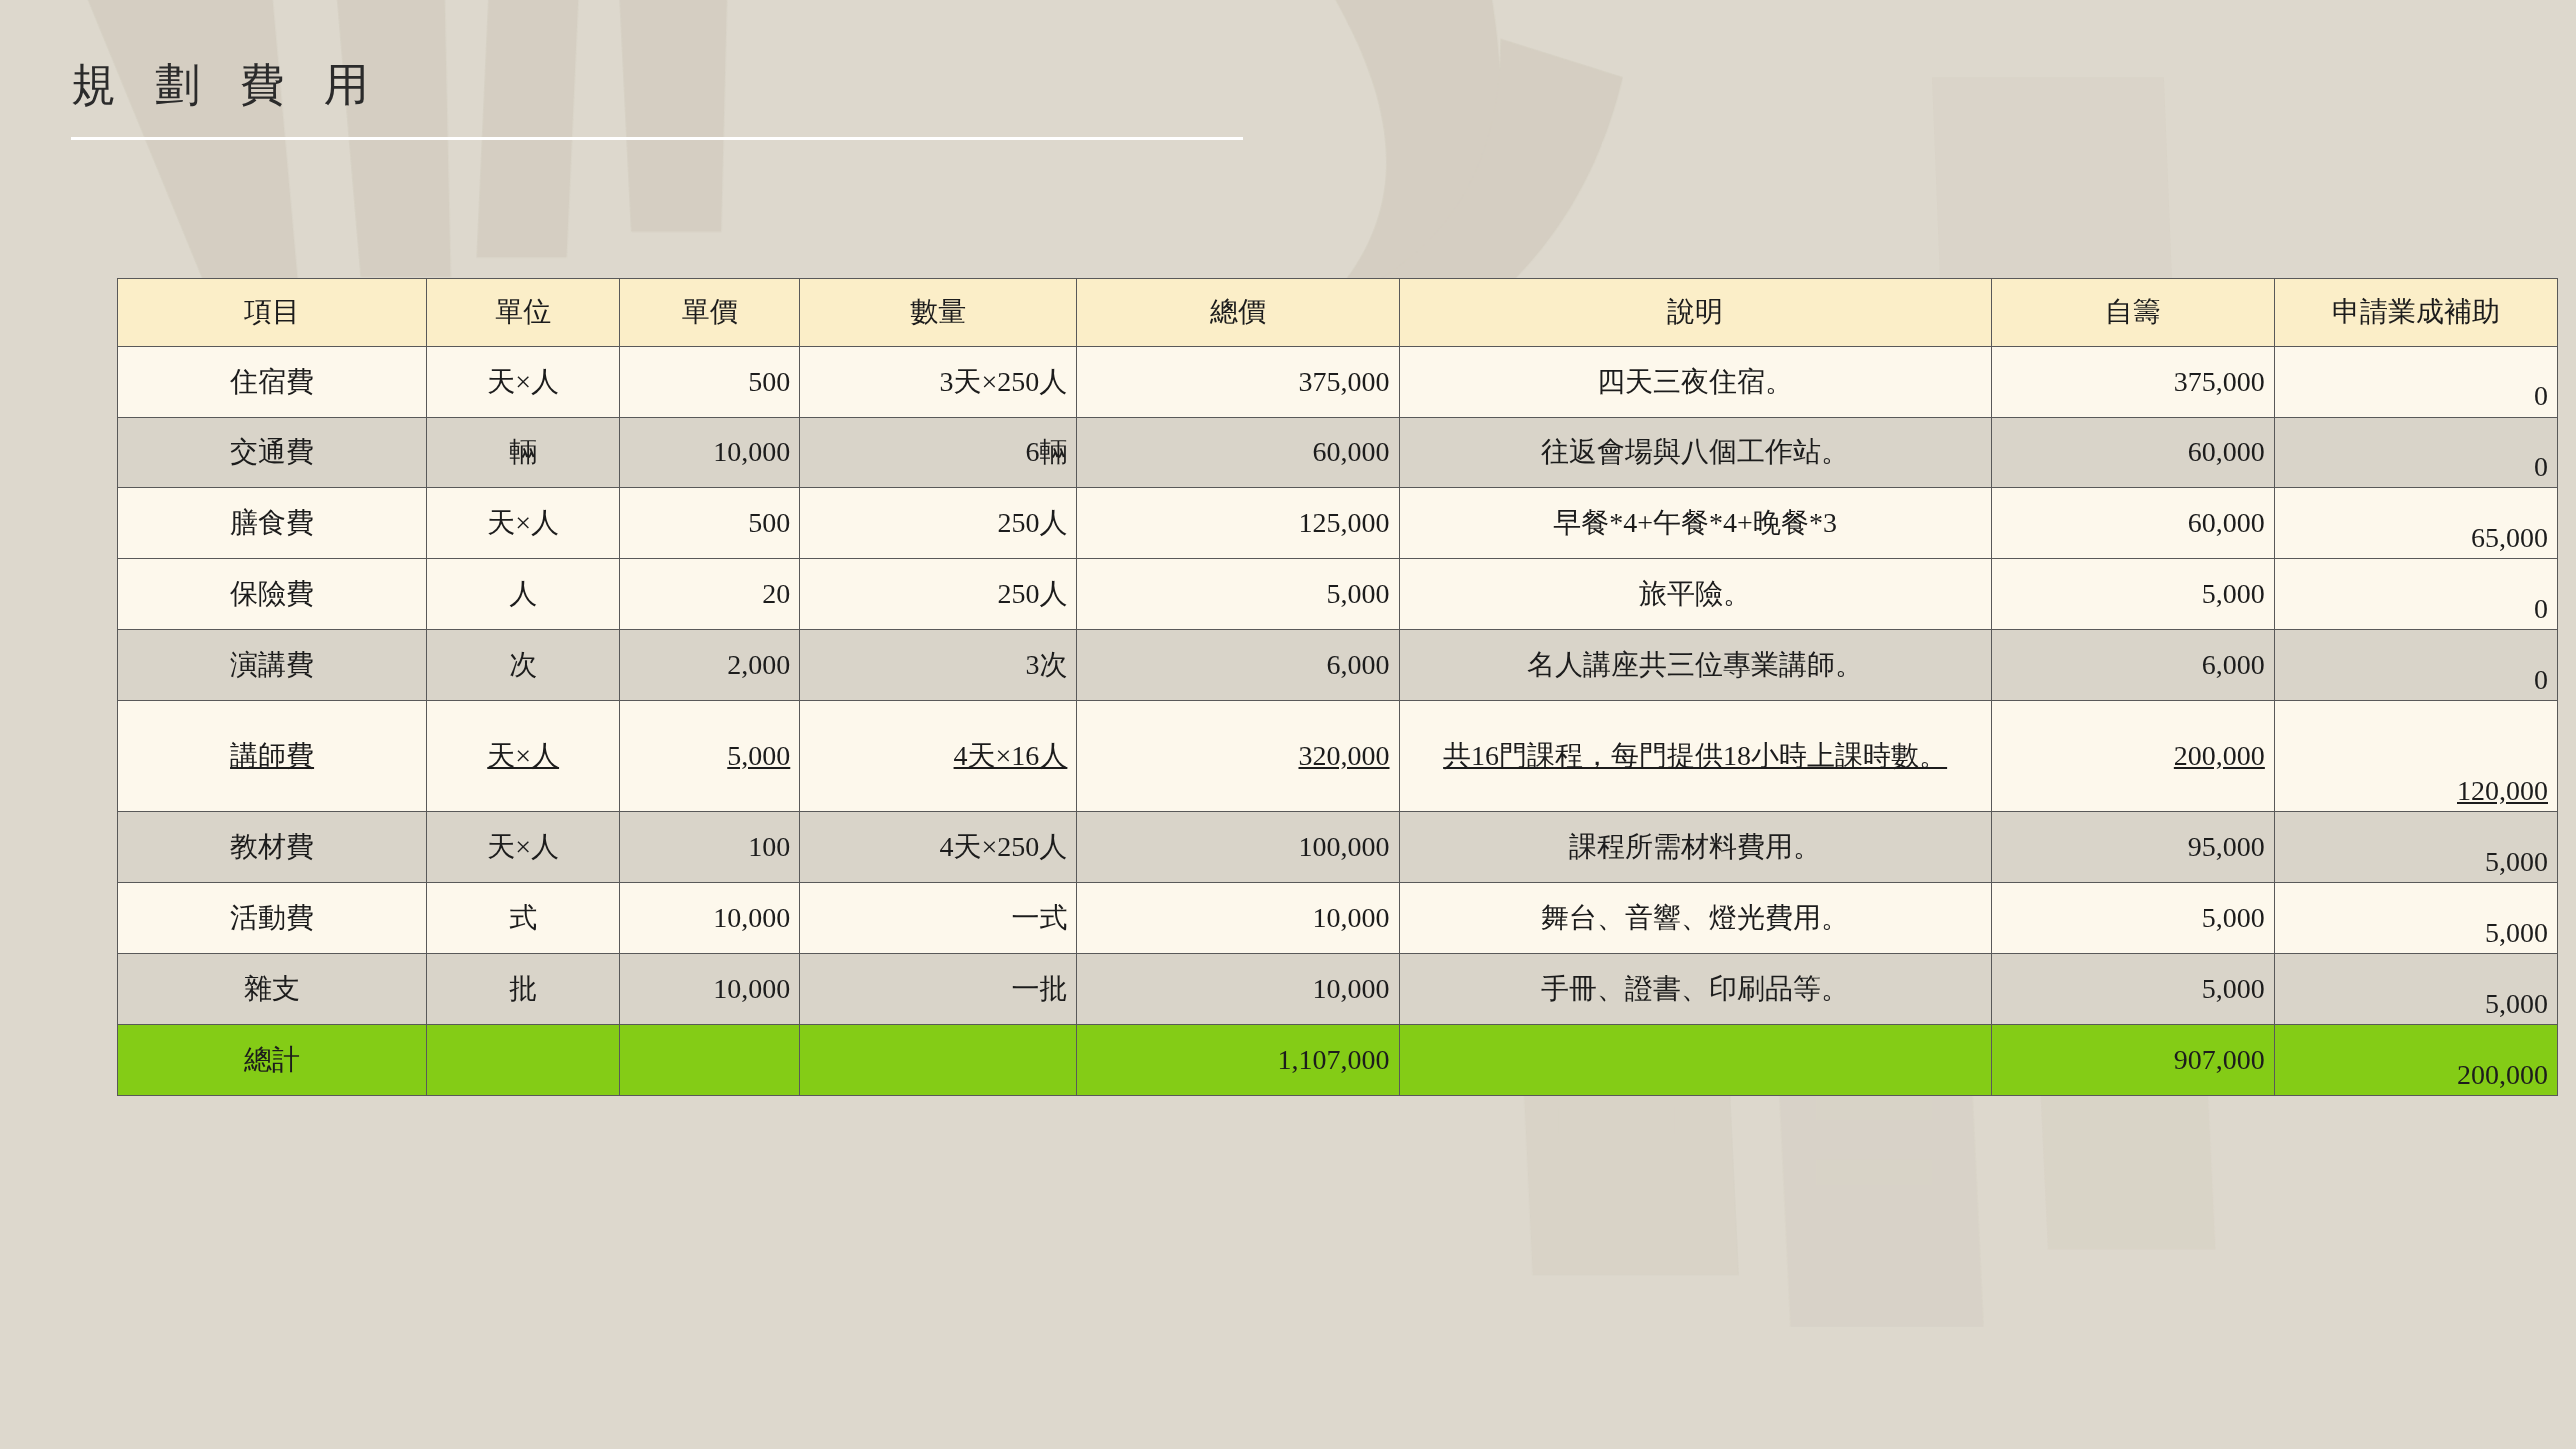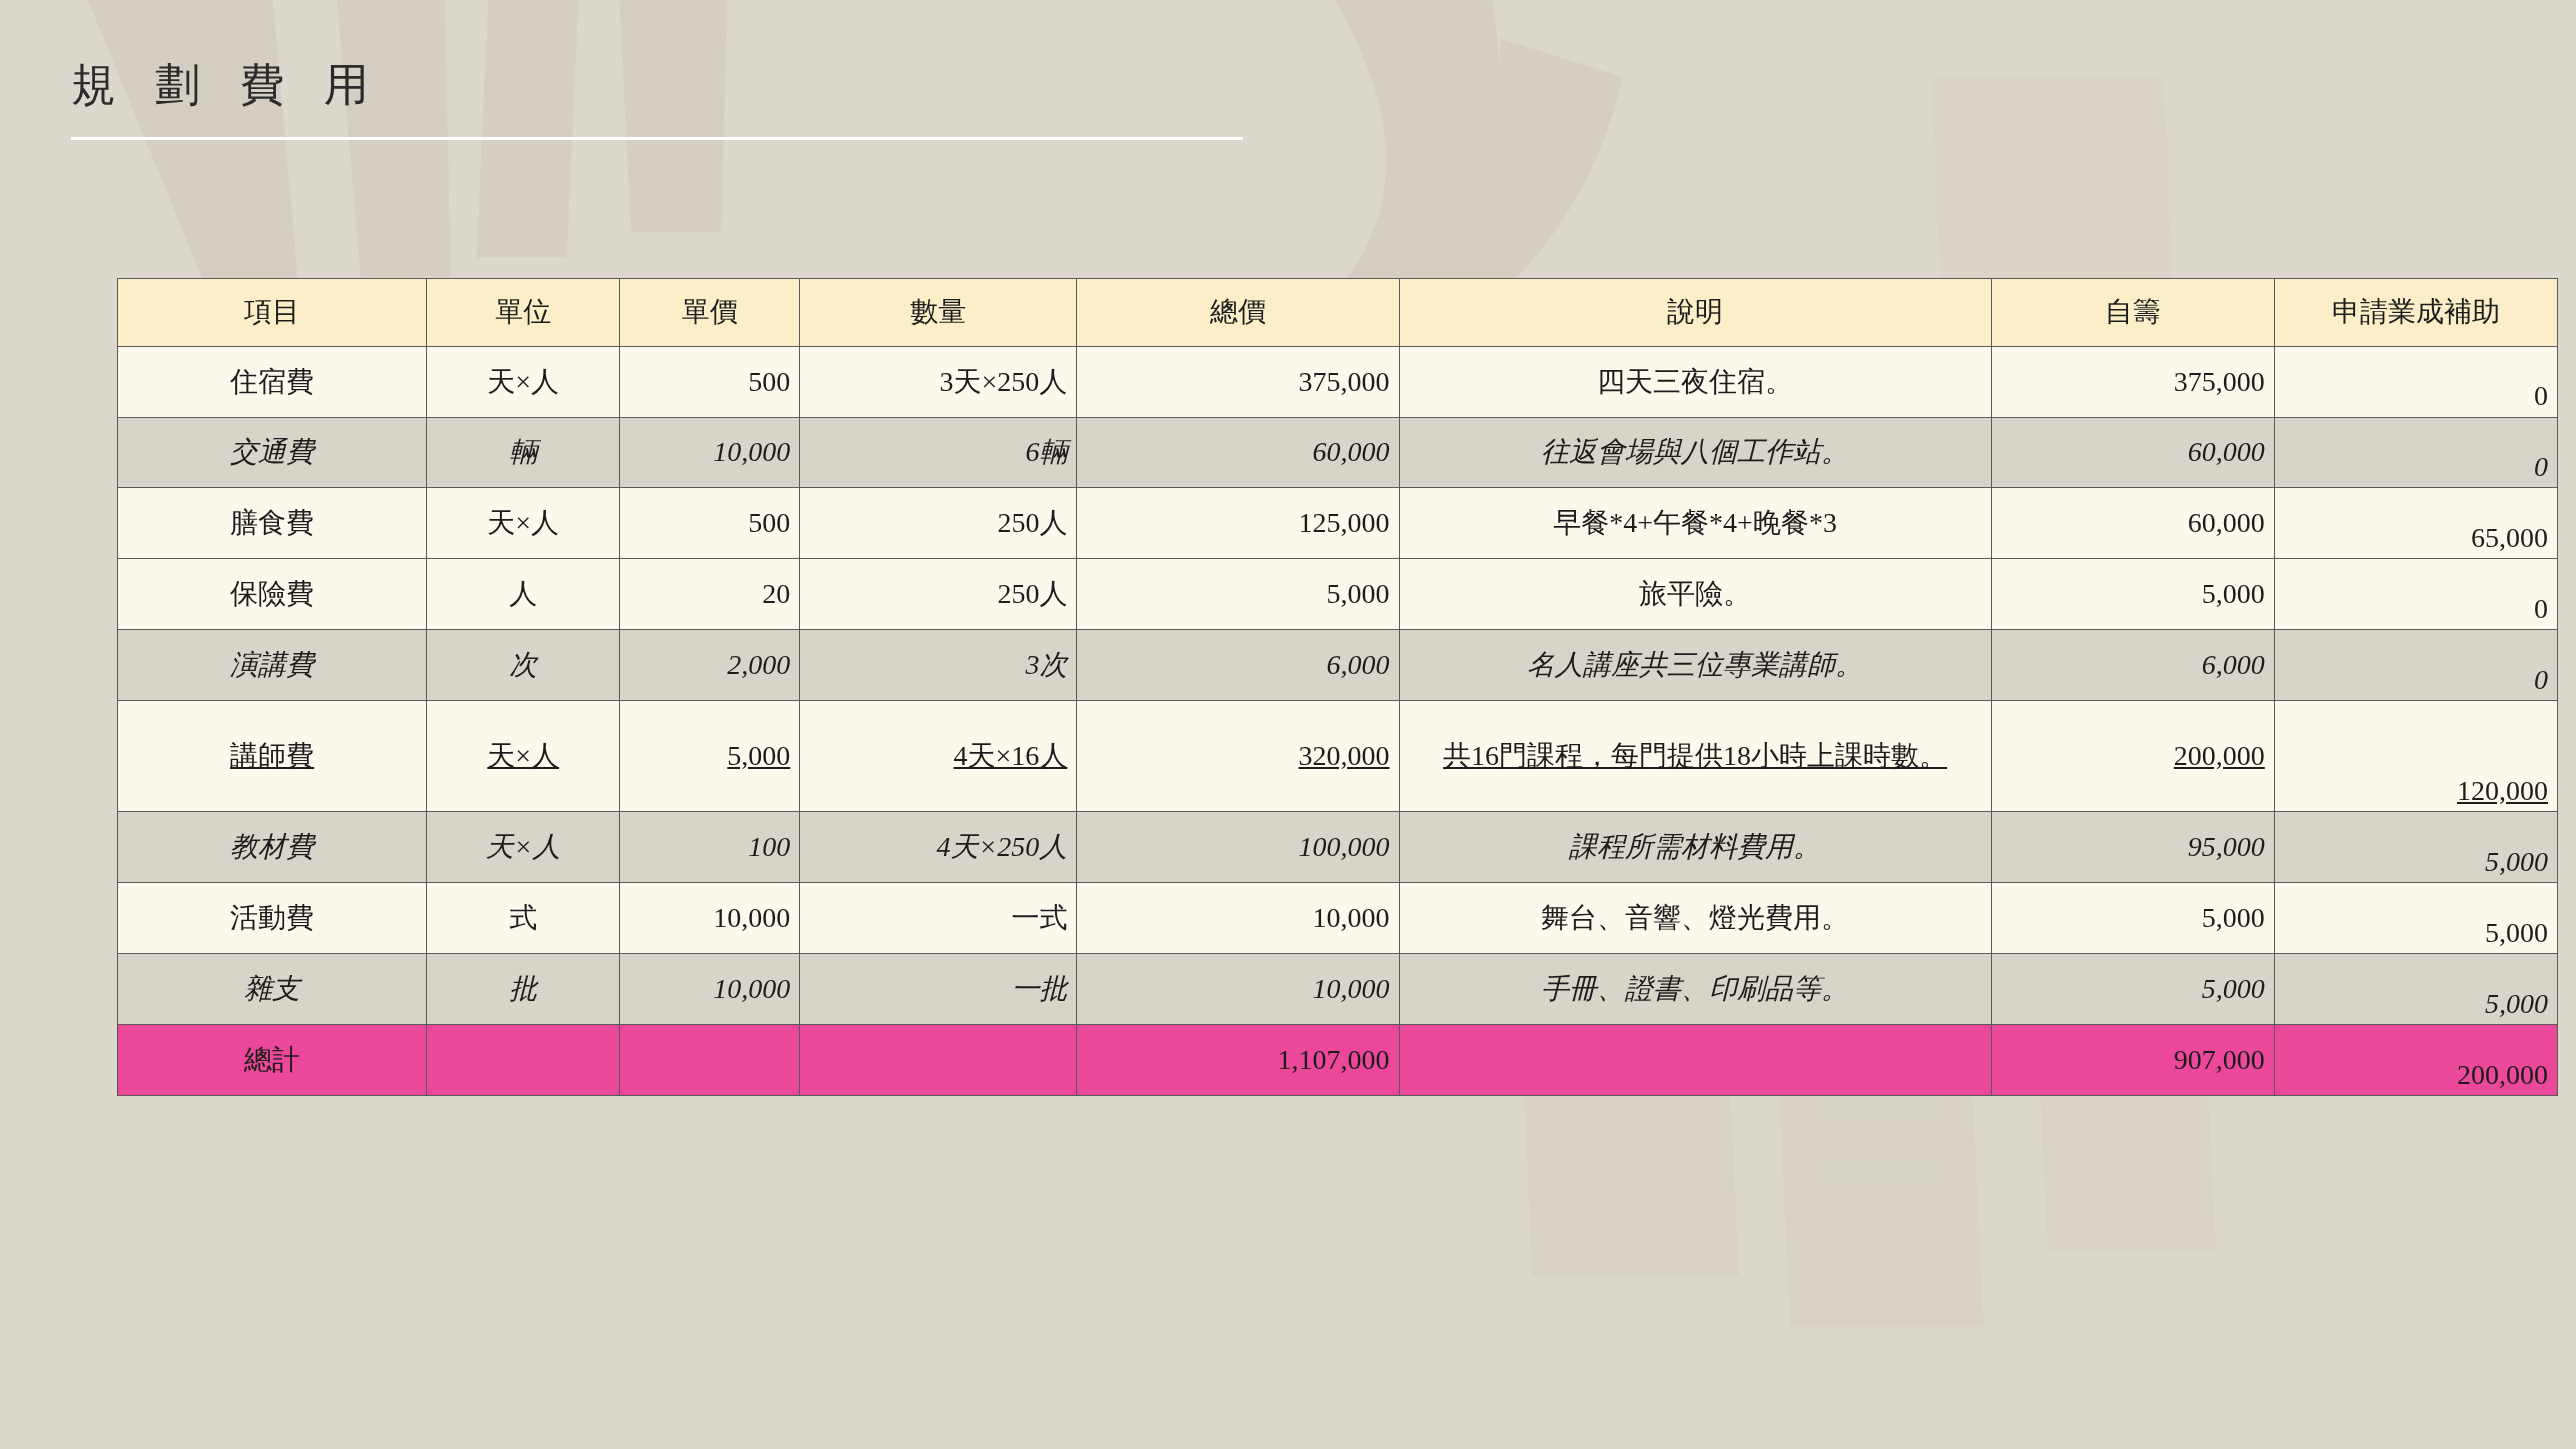--- a/index.html
+++ b/index.html
@@ -88,22 +88,22 @@
   col.c6 { width: 283px; }
   col.c7 { width: 283px; }
 
   thead td {
     background: #fbeec8;
     text-align: center;
     height: 59px;
   }
 
   tr.odd td { background: #fdf8ec; }
-  tr.even td { background: #d9d4c9; font-style: italic; }
-  tr.total td { background: #ec4899; }
+  tr.even td { background: #d9d4c9; }
+  tr.total td { background: #84cc16; }
 
   td.ctr { text-align: center; }
   td.rgt { text-align: right; }
 
   
   td.lastcol {
     text-align: right;
     vertical-align: bottom;
     padding-bottom: 1.3px;
   }

